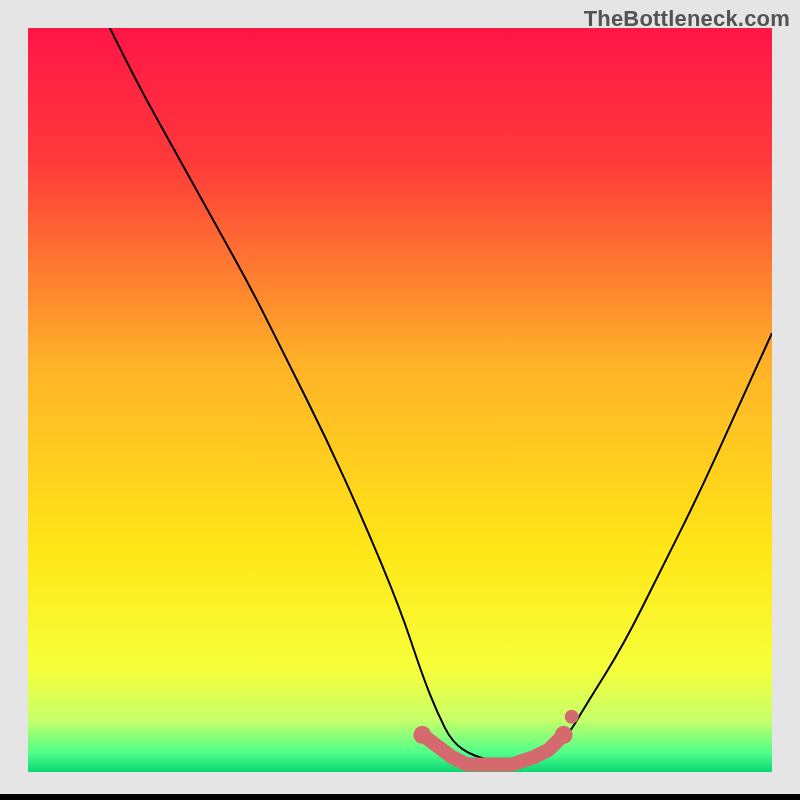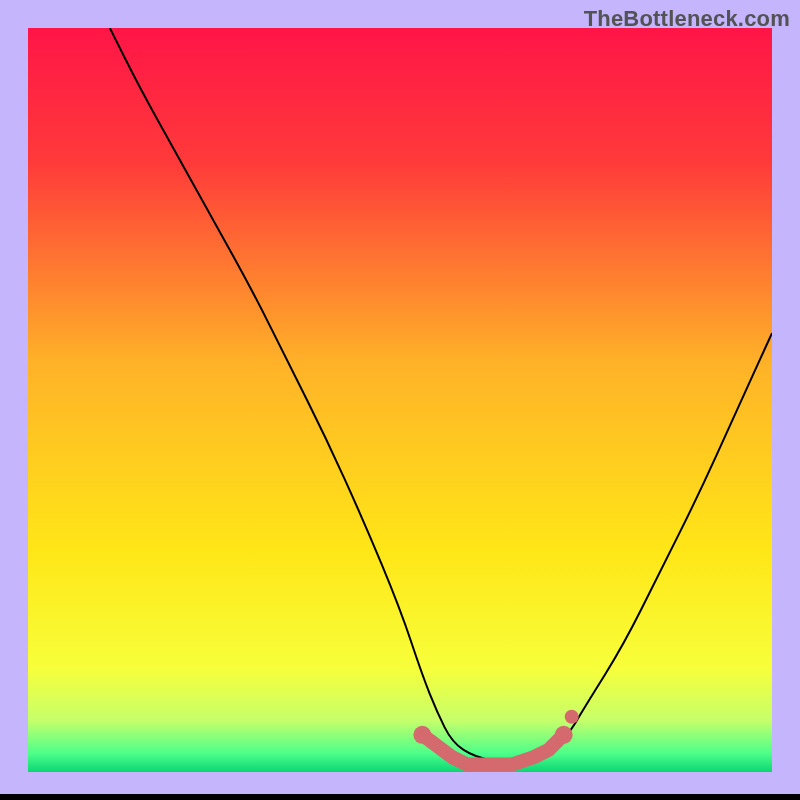--- a/index.html
+++ b/index.html
@@ -8,21 +8,21 @@
     width: 800px;
     height: 800px;
     background: #000;
     overflow: hidden;
     font-family: Arial, Helvetica, sans-serif;
   }
   .stage {
     position: relative;
     width: 800px;
     height: 794px;
-    background: #c4b5fd;
+    background: #e5e5e5;
   }
   .plot {
     position: absolute;
     left: 28px;
     top: 28px;
     width: 744px;
     height: 744px;
   }
   .watermark {
     position: absolute;

